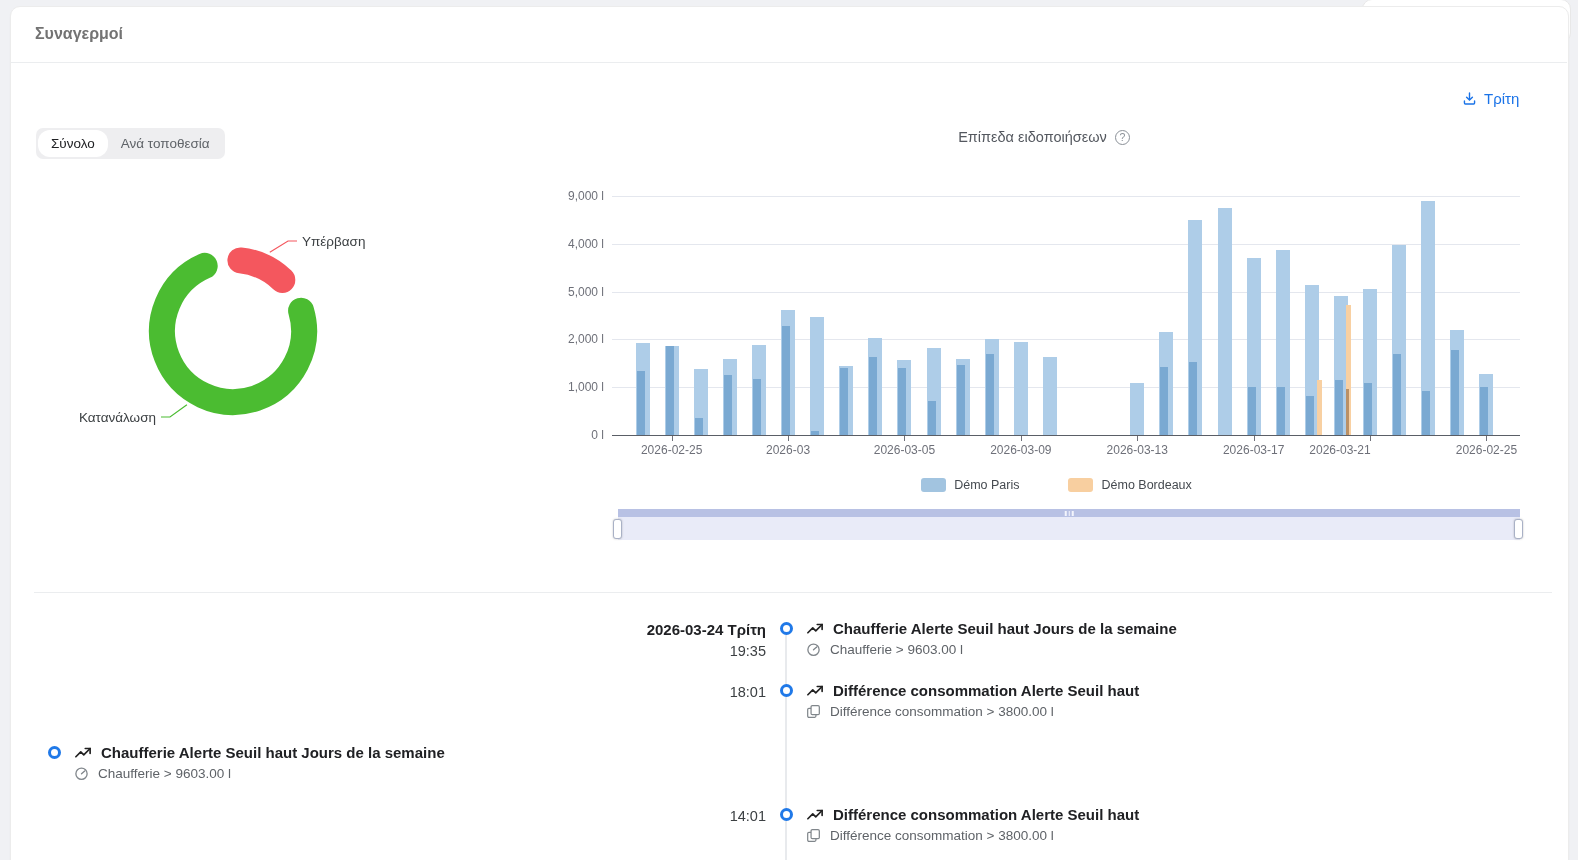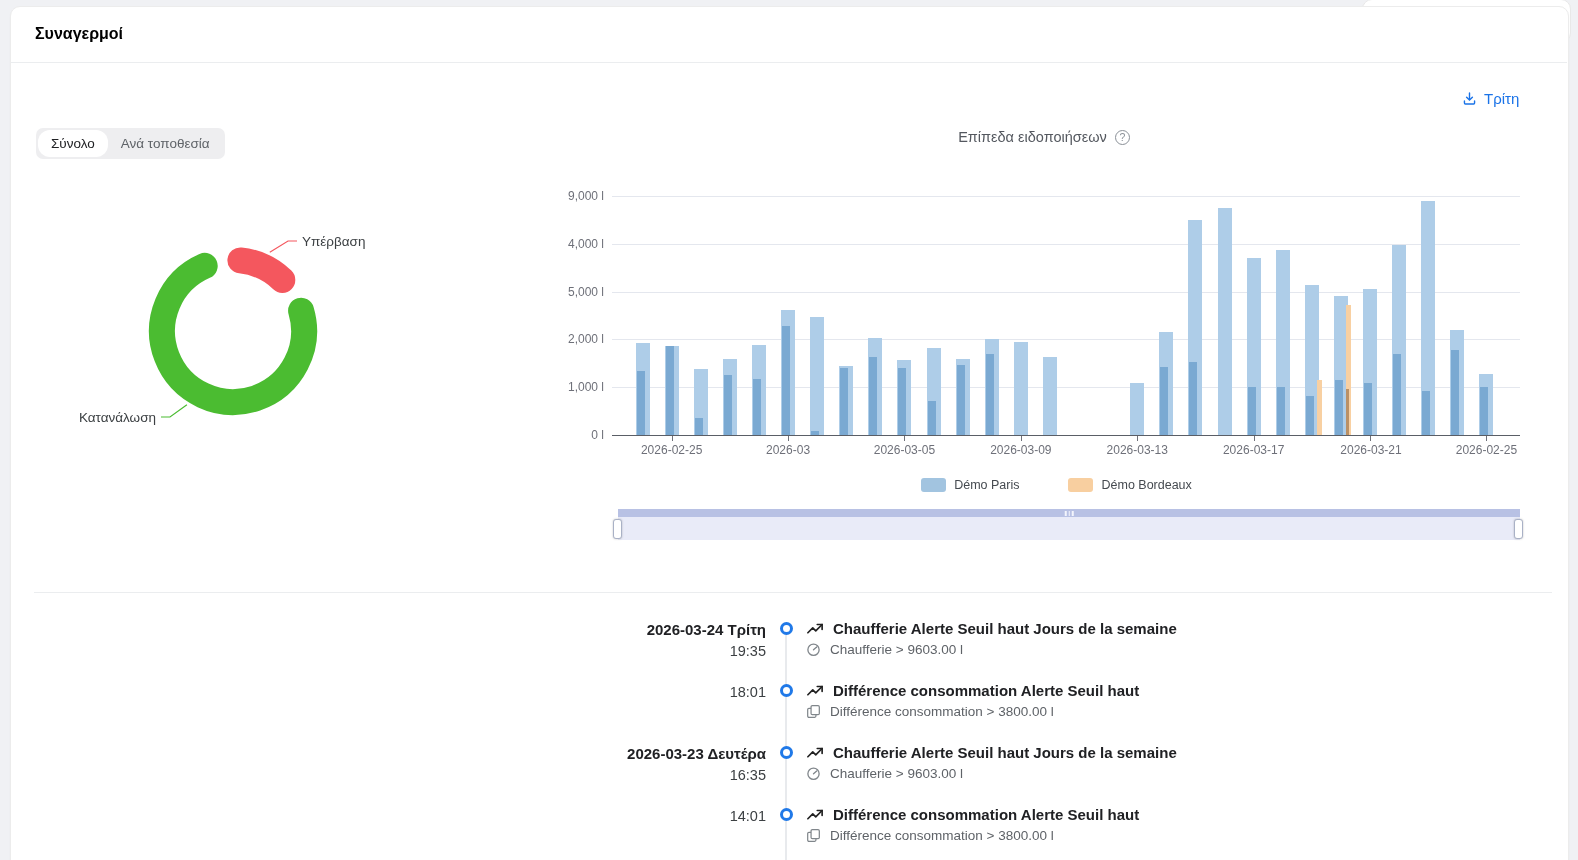--- a/index.html
+++ b/index.html
@@ -3,21 +3,21 @@
 <meta charset="utf-8">
 <style>
   html,body{margin:0;padding:0;background:#f0f1f4;font-family:"Liberation Sans",sans-serif;}
   .screen{position:relative;width:1578px;height:860px;overflow:hidden;}
 
   .top-fragment{position:absolute;left:1362px;top:-1px;width:207px;height:42px;
     background:#fff;border:1px solid #e8e8e8;border-radius:10px;z-index:0;}
   .card{position:absolute;left:10px;top:6px;width:1557px;height:892px;background:#fff;
     border:1px solid #ececec;border-radius:10px;box-shadow:0 1px 2px rgba(0,0,0,.03);z-index:1;}
 
-  .page-title{position:absolute;left:35px;top:25px;font-size:16px;font-weight:bold;color:#000000;z-index:2;}
+  .page-title{position:absolute;left:35px;top:25px;font-size:16px;font-weight:bold;color:#737373;z-index:2;}
   .header-divider{position:absolute;left:11px;top:62px;width:1556px;height:1px;background:#ebedef;z-index:2;}
 
   .download-btn{position:absolute;top:90px;left:1462px;display:flex;align-items:center;gap:7px;
     color:#1a73e8;font-size:15px;cursor:pointer;z-index:2;}
 
   .tabs{position:absolute;left:36px;top:128px;display:flex;background:#eeeef0;border-radius:7px;padding:2px;z-index:2;}
   .tab{font-size:13.5px;line-height:17px;padding:5px 13px;border-radius:12px;color:#5f6368;cursor:pointer;white-space:nowrap;}
   .tab.active{background:#fff;color:#202124;}
 
   .donut-svg{position:absolute;left:75px;top:225px;z-index:2;}
@@ -168,21 +168,21 @@
       <div class="bar" title="2026-03-18" style="left: 663.75px; width: 14px; height: 185px; background: rgb(174, 205, 232);"></div>
       <div class="bar" title="2026-03-18" style="left: 664.75px; width: 8px; height: 47.8px; background: rgb(122, 169, 210);"></div>
       <div class="bar" title="2026-03-19" style="left: 692.85px; width: 14px; height: 150.1px; background: rgb(174, 205, 232);"></div>
       <div class="bar" title="2026-03-19" style="left: 704.85px; width: 5px; height: 55px; background: rgb(248, 208, 162);"></div>
       <div class="bar" title="2026-03-19" style="left: 693.85px; width: 8px; height: 38.7px; background: rgb(122, 169, 210);"></div>
       <div class="bar" title="2026-03-20" style="left: 721.95px; width: 14px; height: 138.6px; background: rgb(174, 205, 232);"></div>
       <div class="bar" title="2026-03-20" style="left: 733.95px; width: 5px; height: 130.5px; background: rgb(248, 208, 162);"></div>
       <div class="bar" title="2026-03-20" style="left: 722.95px; width: 8px; height: 55.4px; background: rgb(122, 169, 210);"></div>
       <div class="bar" title="2026-03-20" style="left: 733.95px; width: 3px; height: 46.4px; background: rgb(186, 144, 101);"></div>
       <div class="xtick" style="left: 758.05px;"></div>
-      <div class="xlab" style="left: 709px;">2026-03-21</div>
+      <div class="xlab" style="left: 678px;">2026-03-21</div>
       <div class="bar" title="2026-03-21" style="left: 751.05px; width: 14px; height: 145.8px; background: rgb(174, 205, 232);"></div>
       <div class="bar" title="2026-03-21" style="left: 752.05px; width: 8px; height: 52.1px; background: rgb(122, 169, 210);"></div>
       <div class="bar" title="2026-03-22" style="left: 780.15px; width: 14px; height: 189.8px; background: rgb(174, 205, 232);"></div>
       <div class="bar" title="2026-03-22" style="left: 781.15px; width: 8px; height: 80.8px; background: rgb(122, 169, 210);"></div>
       <div class="bar" title="2026-03-23" style="left: 809.25px; width: 14px; height: 233.7px; background: rgb(174, 205, 232);"></div>
       <div class="bar" title="2026-03-23" style="left: 810.25px; width: 8px; height: 44.5px; background: rgb(122, 169, 210);"></div>
       <div class="bar" title="2026-03-24" style="left: 838.35px; width: 14px; height: 105.2px; background: rgb(174, 205, 232);"></div>
       <div class="bar" title="2026-03-24" style="left: 839.35px; width: 8px; height: 85.1px; background: rgb(122, 169, 210);"></div>
       <div class="xtick" style="left: 874.45px;"></div>
       <div class="xlab" style="left: 824.45px;">2026-02-25</div>
@@ -269,24 +269,20 @@
                 <svg width="15" height="15" viewBox="0 0 16 16" fill="none" stroke="#80868b" stroke-width="1.3" stroke-linejoin="round">
                   <rect x="1.8" y="4.6" width="8.8" height="9.6" rx="1.3"></rect>
                   <rect x="5.4" y="1.8" width="8.8" height="9.6" rx="1.3" fill="#ffffff"></rect>
                 </svg>
               </span>
               <span>Différence consommation &gt; 3800.00 l</span>
             </div>
           </div>
         </div>
         <div class="tl-row">
-          <div class="tl-left">
-            <div class="tl-date">2026-03-23 Δευτέρα</div>
-            <div class="tl-time">16:35</div>
-          </div>
           <div class="tl-gutter">
             <div class="tl-dot"></div>
           </div>
           <div class="tl-content">
             <div class="tl-title">
               <span style="display:flex;">
                 <svg width="18" height="18" viewBox="0 0 24 24" fill="none" stroke="#212121" stroke-width="2.2" stroke-linecap="round" stroke-linejoin="round">
                   <path d="M2.5 17L9 10.5l4 4L21.5 6"></path>
                   <path d="M15 6h6.5v6.5"></path>
                 </svg>

